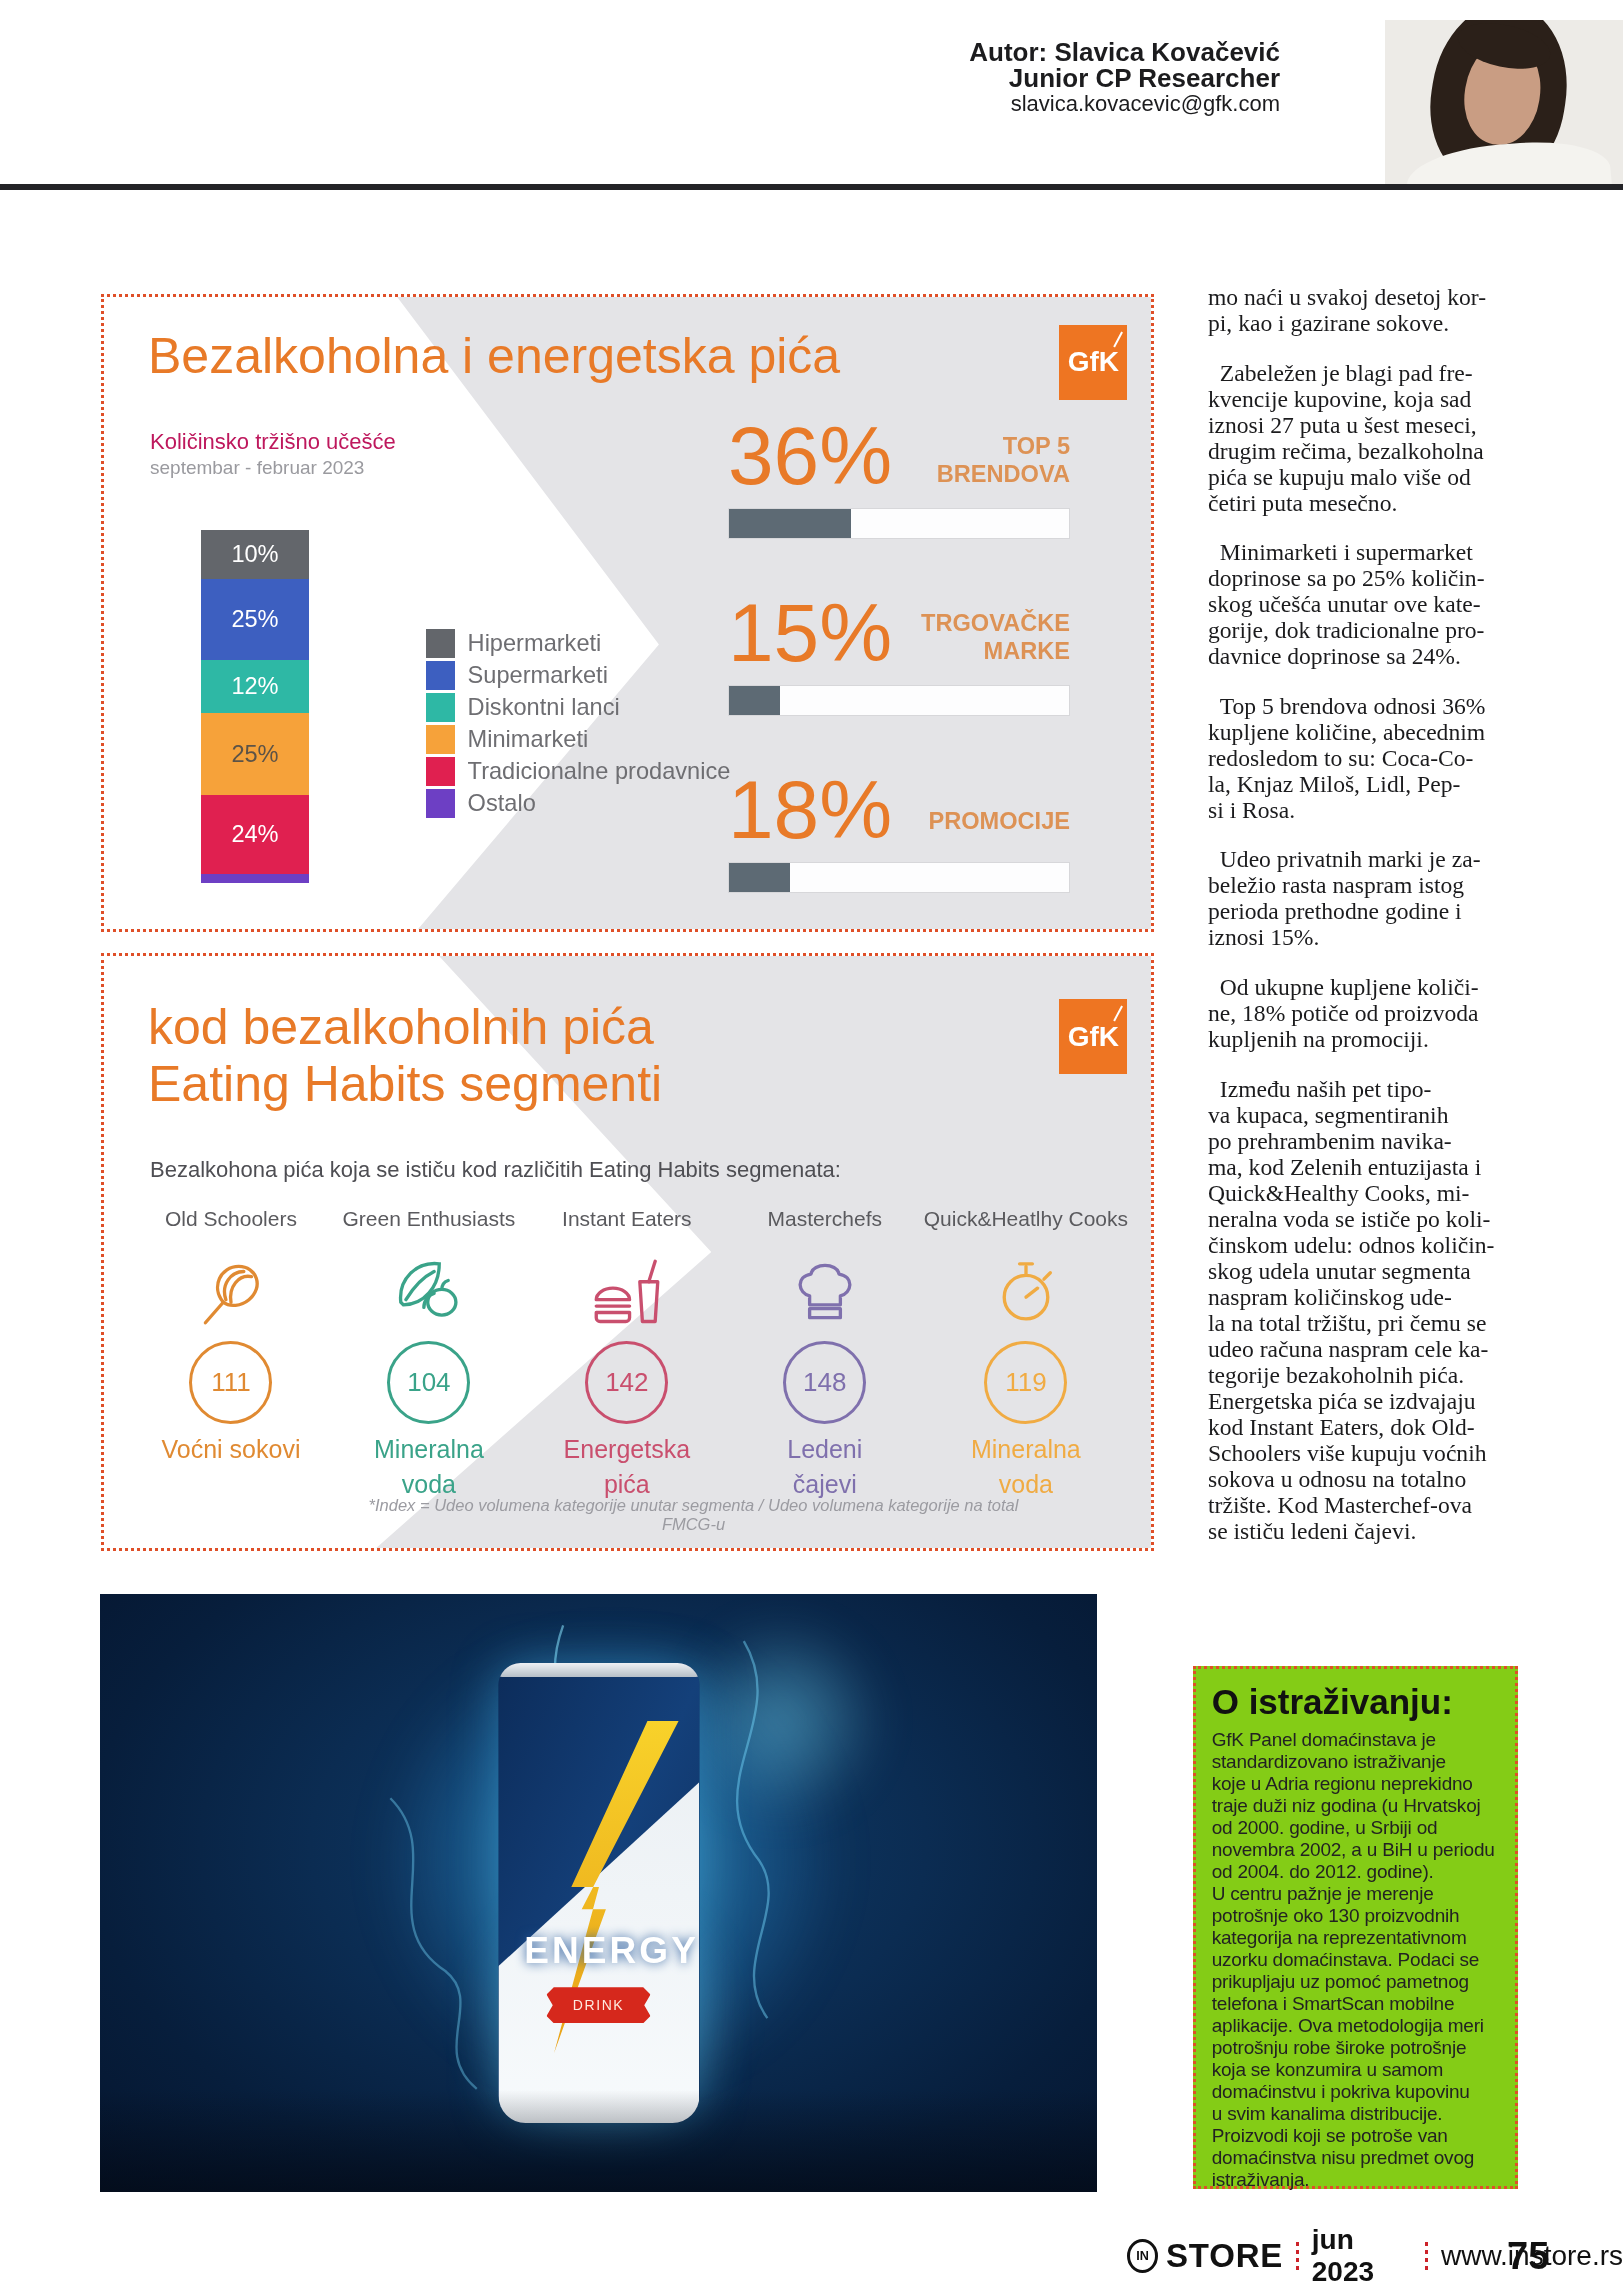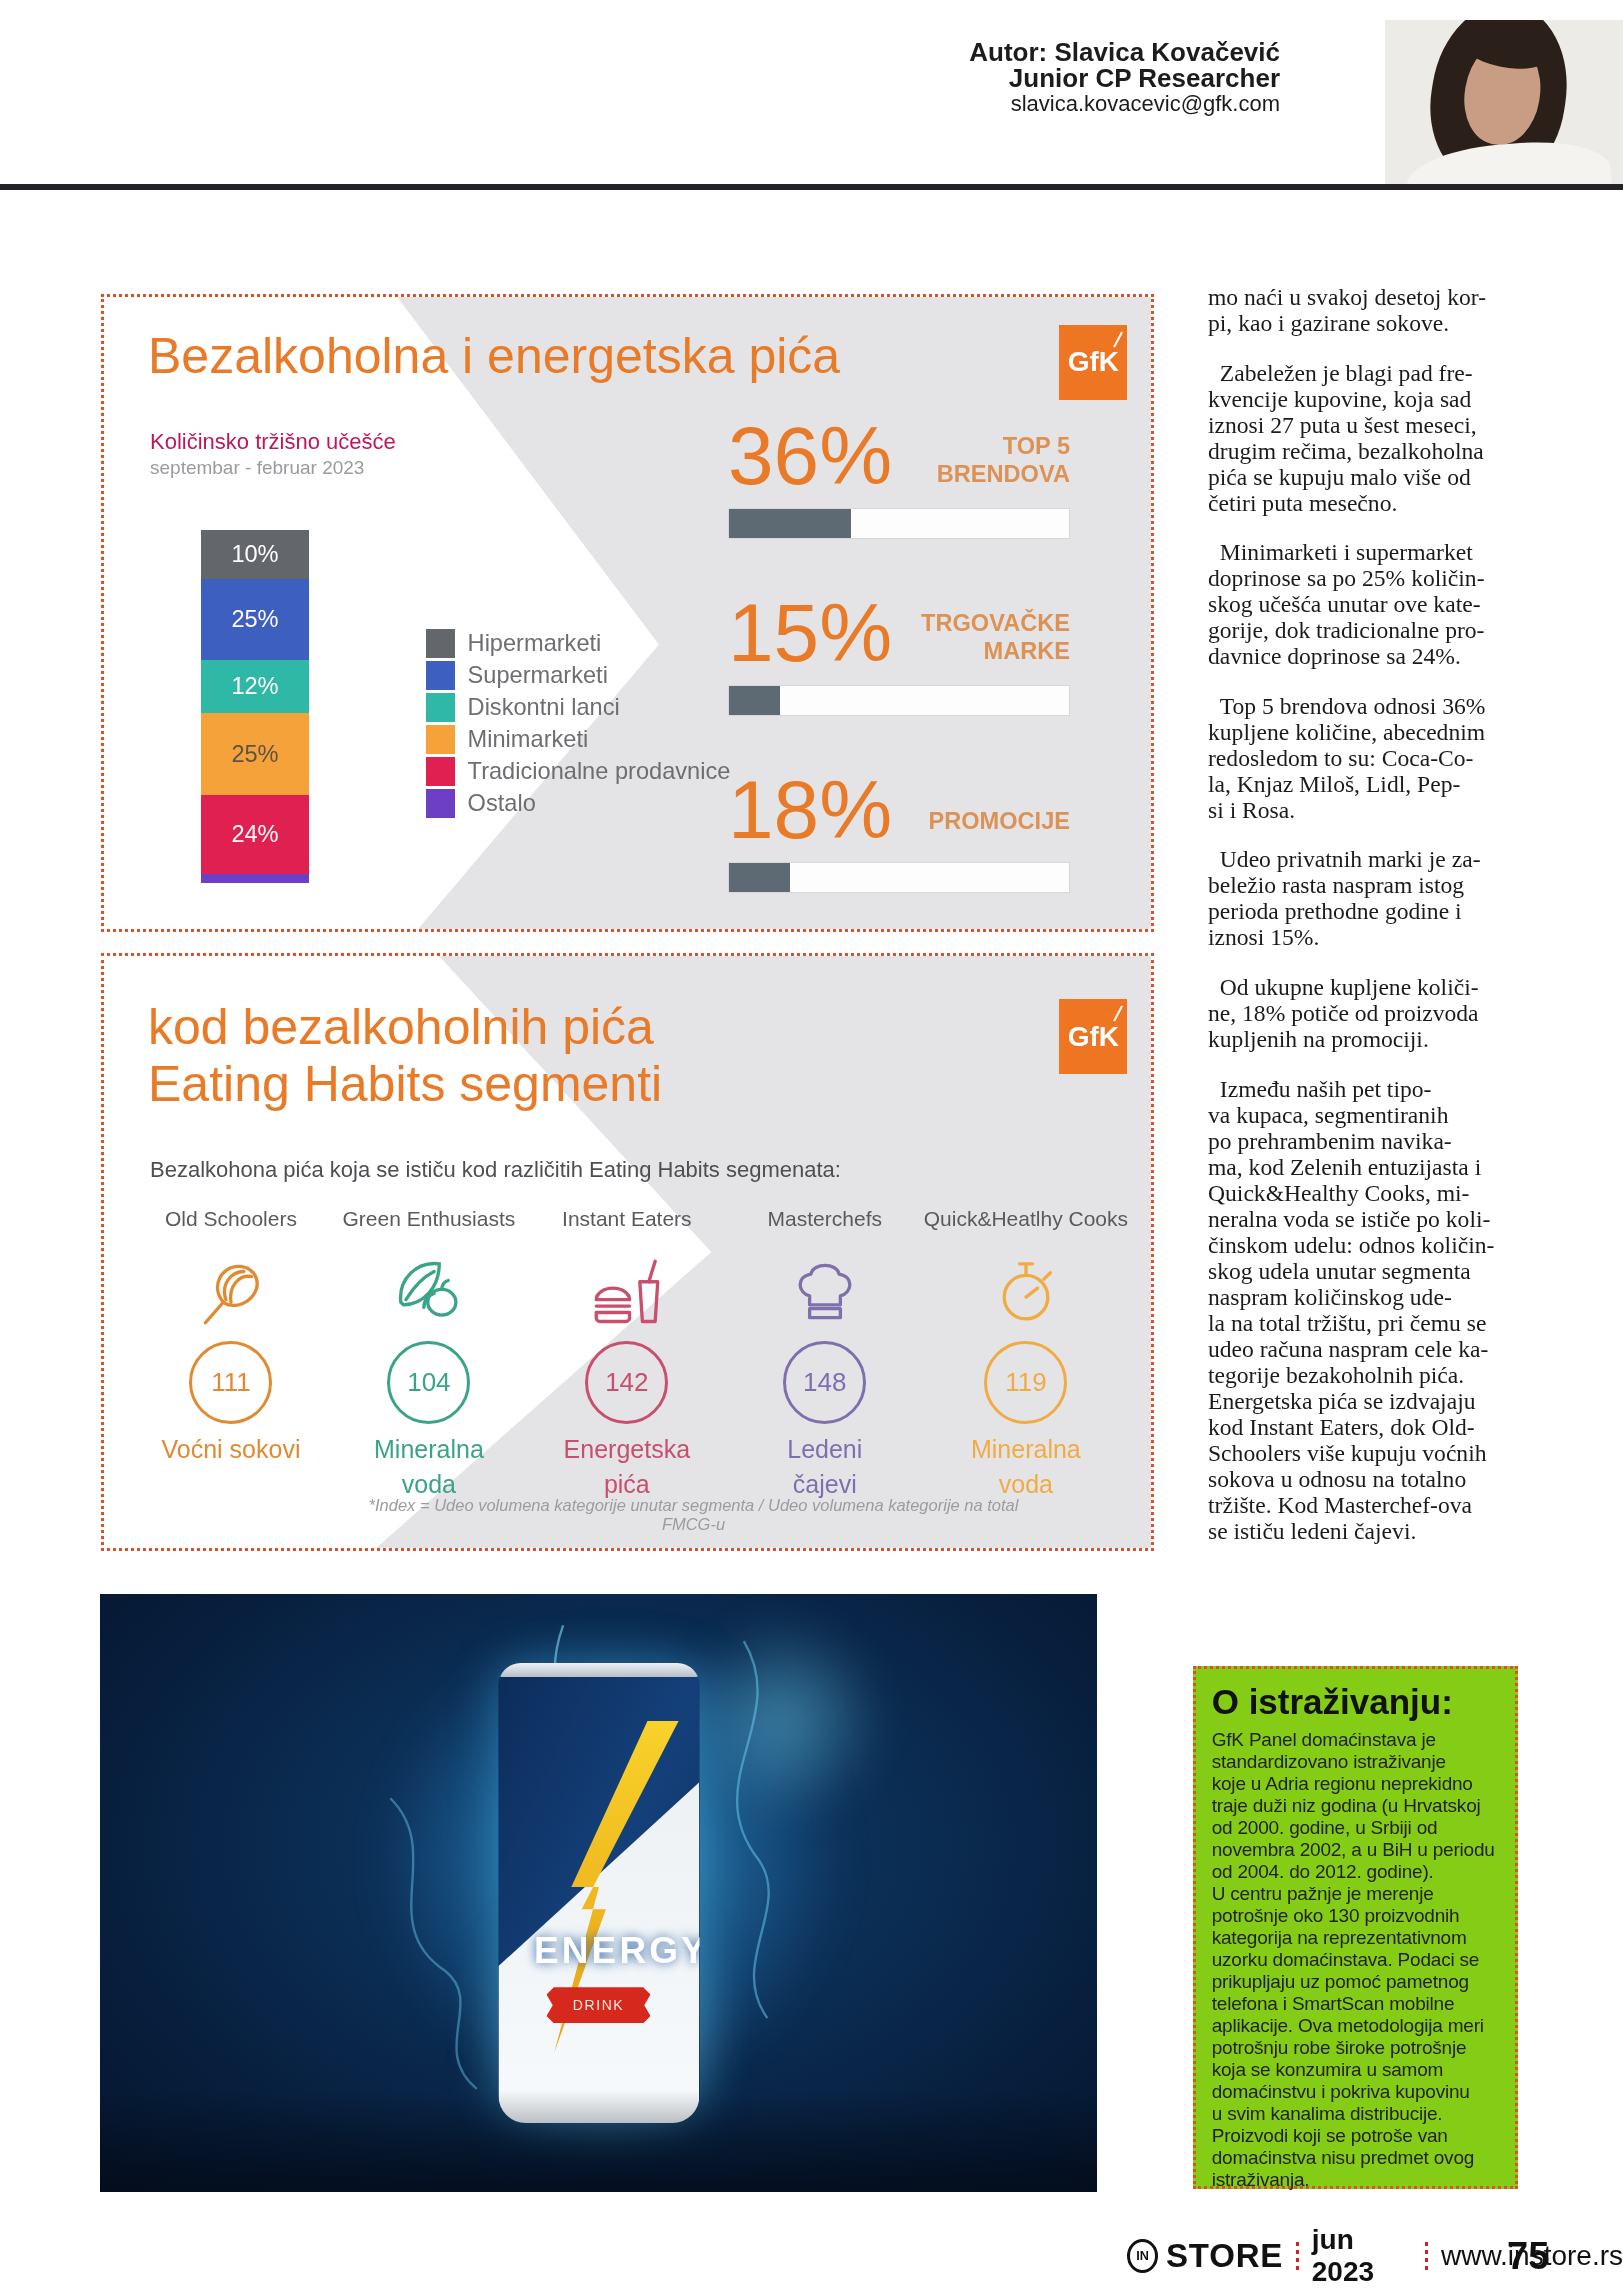--- a/index.html
+++ b/index.html
@@ -71,21 +71,21 @@
   .glow{position:absolute;border-radius:50%;filter:blur(20.4px);}
   .gA{left:259px;top:47px;width:503px;height:440px;background:radial-gradient(circle,rgba(90,215,255,.55) 0%,rgba(50,160,230,.25) 45%,transparent 70%);}
   .gB{left:338px;top:298px;width:330px;height:251px;background:radial-gradient(circle,rgba(140,235,255,.5) 0%,transparent 65%);}
   .gC{left:565px;top:23.6px;width:236px;height:204px;background:radial-gradient(circle,rgba(120,225,255,.45) 0%,transparent 65%);}
   .can{position:absolute;left:50%;top:69px;transform:translateX(-50%);width:201px;height:460px;
        border-radius:22px 22px 27px 27px;overflow:hidden;background:linear-gradient(115deg,#0c2c5a 0%,#14407a 50%,#0c2c5a 100%);box-shadow:0 0 47px rgba(80,200,255,.35);}
   .can .white{position:absolute;inset:0;background:linear-gradient(180deg,#e9eef2 0%,#f7fafc 100%);
        clip-path:polygon(0 66%,100% 26%,100% 100%,0 100%);}
   .can .lid{position:absolute;left:0;top:0;width:100%;height:14px;background:linear-gradient(#eef1f4,#b6bfc7);border-radius:22px 22px 7.9px 7.9px;}
   .can .bolt{position:absolute;left:14px;top:47px;width:173px;height:369px;}
-  .can .brand{position:absolute;left:0;top:58%;width:100%;text-align:left;color:#fff;font-size:37px;font-weight:bold;letter-spacing:3.1px;text-shadow:0 0 11px #2a5c9c;padding-left:36px;}
+  .can .brand{position:absolute;left:0;top:58%;width:100%;text-align:right;color:#fff;font-size:37px;font-weight:bold;letter-spacing:3.1px;text-shadow:0 0 11px #2a5c9c;}
   .can .ribbon{position:absolute;left:50%;top:70.5%;transform:translateX(-50%);width:104px;height:36px;background:#d6281c;
        clip-path:polygon(7% 0,93% 0,100% 20%,94% 50%,100% 80%,93% 100%,7% 100%,0 80%,6% 50%,0 20%);
        display:flex;align-items:center;justify-content:center;color:#ffe9df;font-size:14px;font-weight:normal;letter-spacing:1.6px;}
   .photo .floor{position:absolute;left:0;bottom:0;width:100%;height:102px;background:linear-gradient(transparent,rgba(3,10,22,.75));}
 
   
   .footer{position:absolute;left:1127px;top:2238px;height:36px;display:flex;align-items:center;color:#111;}
   .inlogo{width:28px;height:28px;border:3.1px solid #111;border-radius:50%;display:flex;align-items:center;justify-content:center;font-size:12.6px;font-weight:bold;margin-right:7.9px;}
   .store{font-size:33px;font-weight:bold;letter-spacing:0.8px;}
   .fsep{width:3.9px;height:28px;margin:0 12.6px;background-image:repeating-linear-gradient(#cc2229 0 3.9px,transparent 3.9px 7.9px);}

